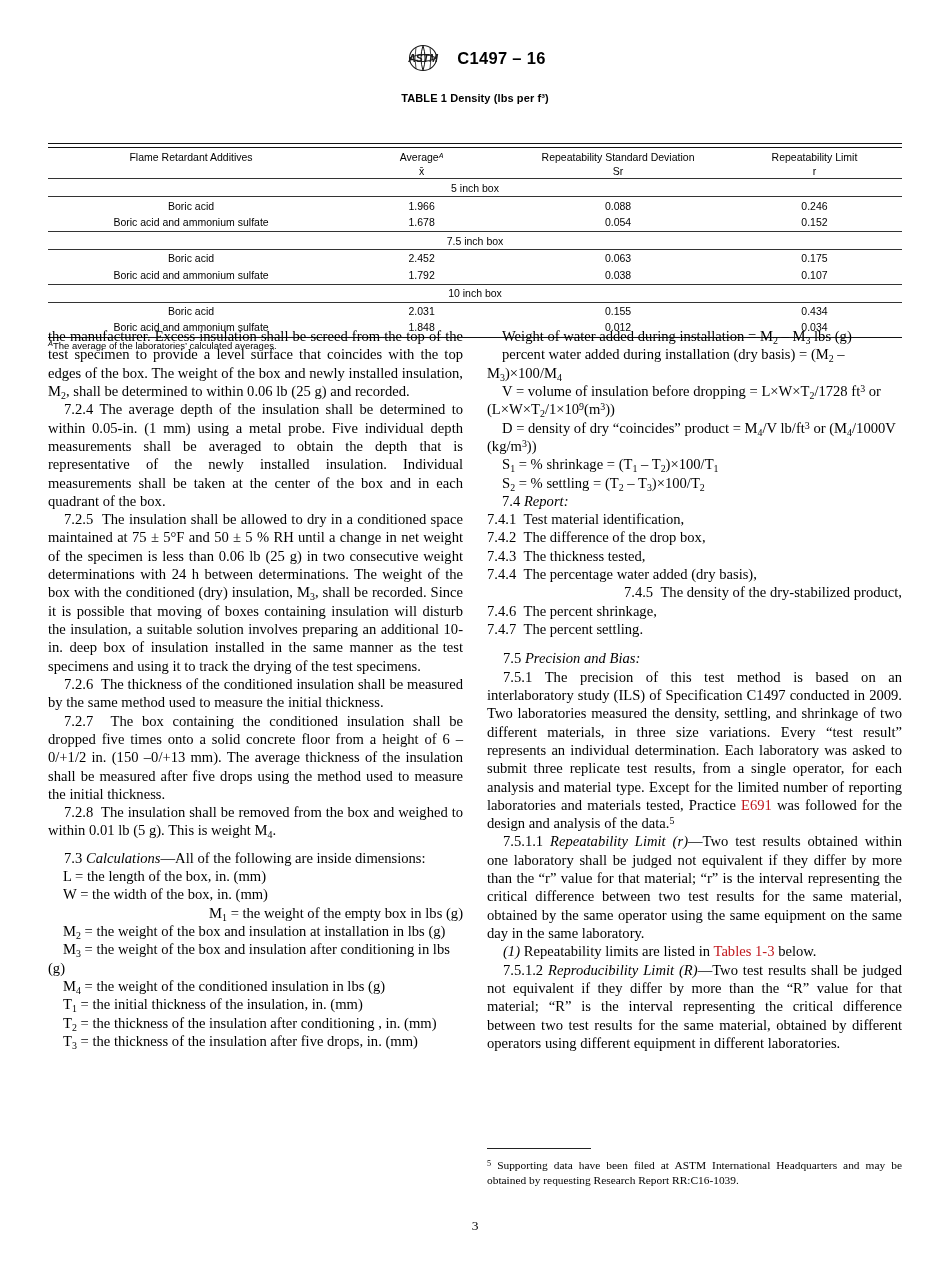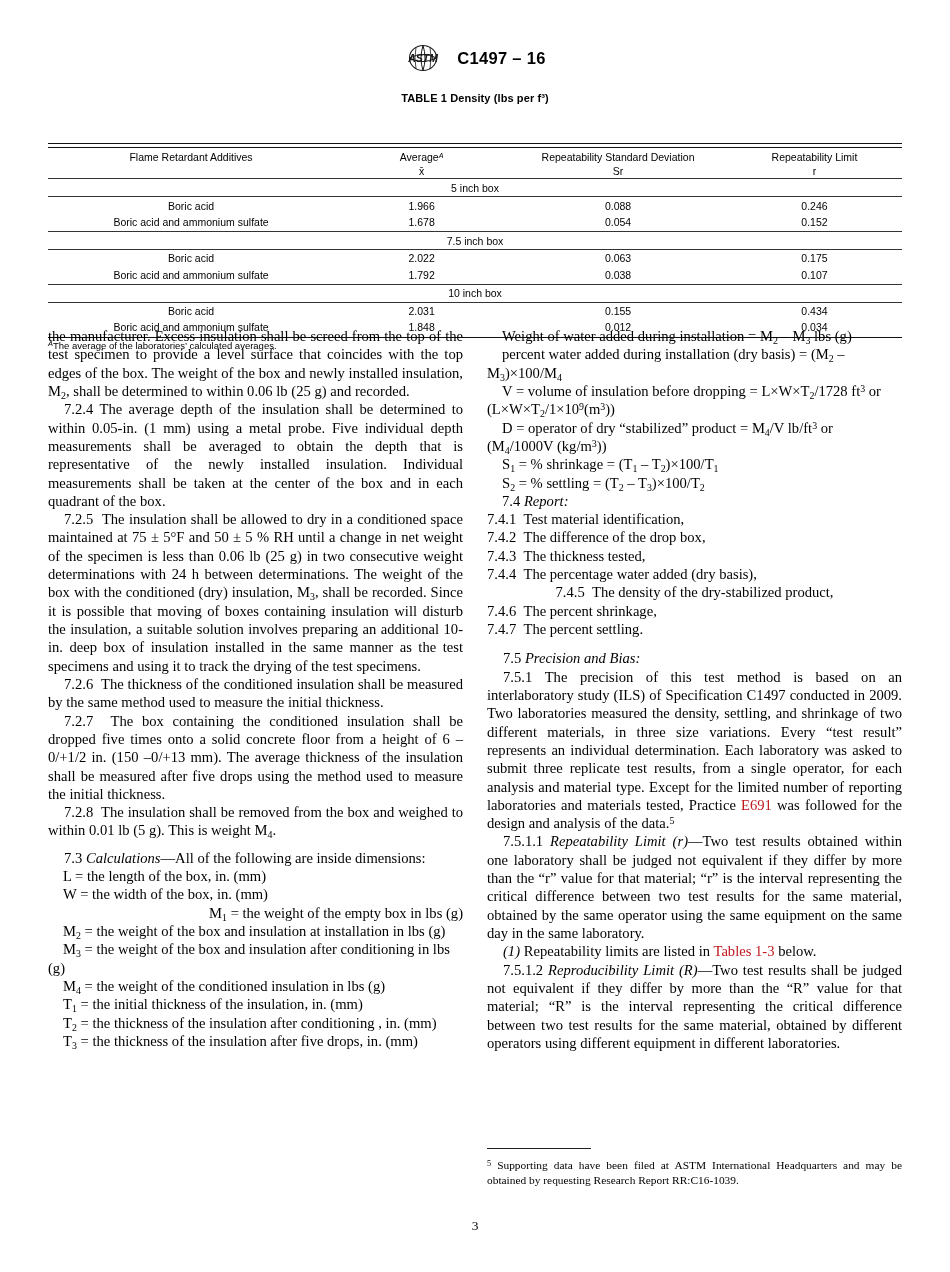--- a/index.html
+++ b/index.html
@@ -255,21 +255,21 @@
         </tr>
         <tr class="rule-thin">
             <td colspan="4"></td>
           </tr>
 
         <tr class="group-row">
           <td colspan="4">7.5 inch box</td>
         </tr>
         <tr class="data-row">
           <td class="c1">Boric acid</td>
-          <td>2.022</td>
+          <td>2.452</td>
           <td>0.063</td>
           <td>0.175</td>
         </tr>
         <tr class="data-row">
           <td class="c1">Boric acid and ammonium sulfate</td>
           <td>1.792</td>
           <td>0.038</td>
           <td>0.107</td>
         </tr>
         <tr class="rule-thin">
@@ -331,33 +331,33 @@
   </div>
 
   <div class="col-right">
 
     <p class="hang" style="text-align:left"><span>Weight of water added during installation = M</span><sub>2</sub><span> – M</span><sub>3</sub><span> lbs (g)</span></p>
 
     <p class="hang" style="text-align:left"><span>percent water added during installation (dry basis) = (M</span><sub>2</sub><span> – M</span><sub>3</sub><span>)×100/M</span><sub>4</sub></p>
 
     <p class="hang" style="text-align:left"><span>V = volume of insulation before dropping = L×W×T</span><sub>2</sub><span>/1728 ft</span><sup>3</sup><span> or (L×W×T</span><sub>2</sub><span>/1×10</span><sup>9</sup><span>(m</span><sup>3</sup><span>))</span></p>
 
-    <p class="hang" style="text-align:left"><span>D = operator of dry “stabilized” product = M</span><sub>4</sub><span>/V lb/ft</span><sup>3</sup><span> or (M</span><sub>4</sub><span>/1000V (kg/m</span><sup>3</sup><span>))</span></p>
+    <p class="hang" style="text-align:left"><span>D = density of dry “coincides” product = M</span><sub>4</sub><span>/V lb/ft</span><sup>3</sup><span> or (M</span><sub>4</sub><span>/1000V (kg/m</span><sup>3</sup><span>))</span></p>
 
     <p class="hang" style="text-align:left"><span>S</span><sub>1</sub><span> = % shrinkage = (T</span><sub>1</sub><span> – T</span><sub>2</sub><span>)×100/T</span><sub>1</sub></p>
 
     <p class="hang" style="text-align:left"><span>S</span><sub>2</sub><span> = % settling = (T</span><sub>2</sub><span> – T</span><sub>3</sub><span>)×100/T</span><sub>2</sub></p>
 
     <p class="hang" style="text-align:left"><span>7.4</span>&nbsp;<span class="it">Report:</span></p>
 
     <p class="noind" style="text-align:left"><span>7.4.1</span>&nbsp;&nbsp;<span>Test material identification,</span></p>
     <p class="noind" style="text-align:left"><span>7.4.2</span>&nbsp;&nbsp;<span>The difference of the drop box,</span></p>
     <p class="noind" style="text-align:left"><span>7.4.3</span>&nbsp;&nbsp;<span>The thickness tested,</span></p>
     <p class="noind" style="text-align:left"><span>7.4.4</span>&nbsp;&nbsp;<span>The percentage water added (dry basis),</span></p>
-    <p class="noind" style="text-align:center"><span>7.4.5</span>&nbsp;&nbsp;<span>The density of the dry-stabilized product,</span></p>
+    <p class="noind" style="text-align:right"><span>7.4.5</span>&nbsp;&nbsp;<span>The density of the dry-stabilized product,</span></p>
     <p class="noind" style="text-align:left"><span>7.4.6</span>&nbsp;&nbsp;<span>The percent shrinkage,</span></p>
     <p class="noind" style="text-align:left"><span>7.4.7</span>&nbsp;&nbsp;<span>The percent settling.</span></p>
 
     <div class="gap-md"></div>
 
     <p class="ind" style="text-align:left"><span>7.5</span>&nbsp;<span class="it">Precision and Bias:</span></p>
 
     <p class="ind"><span>7.5.1</span>&nbsp;<span>The precision of this test method is based on an interlaboratory study (ILS) of Specification C1497 conducted in 2009. Two laboratories measured the density, settling, and shrinkage of two different materials, in three size variations. Every “test result” represents an individual determination. Each laboratory was asked to submit three replicate test results, from a single operator, for each analysis and material type. Except for the limited number of reporting laboratories and materials tested, Practice </span><span class="lnk">E691</span><span> was followed for the design and analysis of the data.</span><sup>5</sup></p>
 
     <p class="ind"><span>7.5.1.1</span>&nbsp;<span class="it">Repeatability Limit (r)</span><span>—Two test results obtained within one laboratory shall be judged not equivalent if they differ by more than the “r” value for that material; “r” is the interval representing the critical difference between two test results for the same material, obtained by the same operator using the same equipment on the same day in the same laboratory.</span></p>

